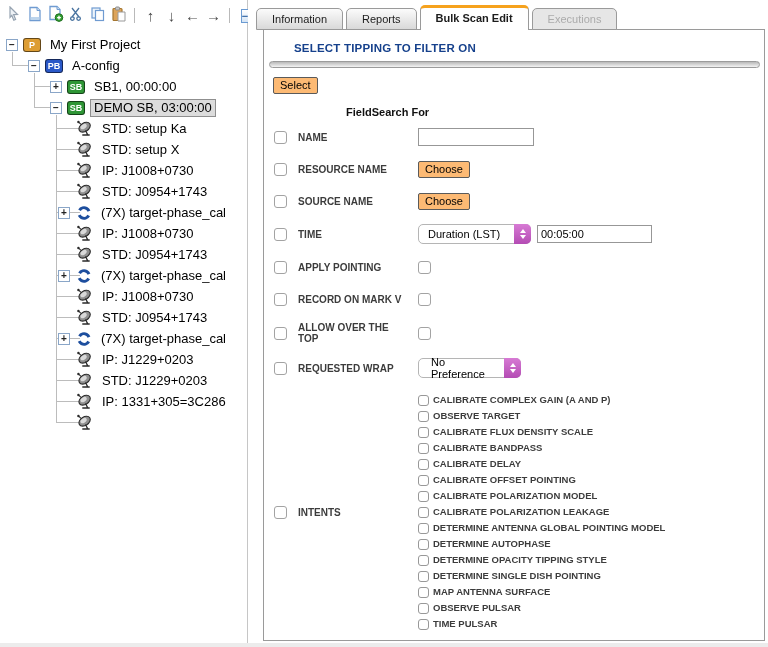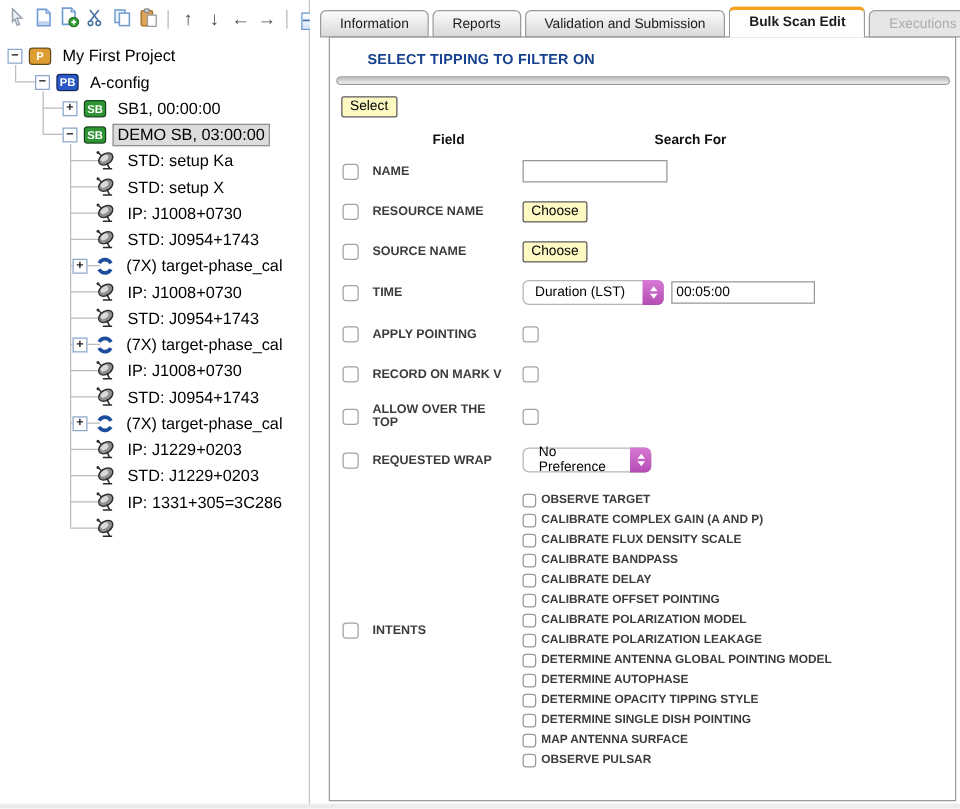--- a/index.html
+++ b/index.html
@@ -31,25 +31,25 @@
   
   .right-pane{position:absolute;left:248px;top:0;right:0;bottom:0;background:#fff;}
   .tabs{display:flex;align-items:flex-end;padding:5px 0 0 8px;position:relative;z-index:2;margin-bottom:-1px;}
   .tab{border:1px solid #9a9a9a;border-radius:5px 5px 0 0;background:linear-gradient(#fbfbfb,#d9d9d9);
     padding:4px 15px 4px 15px;font-size:11px;color:#1c1c1c;margin-right:3px;white-space:nowrap;cursor:default;}
   .tab.active{background:#fff;border-top:3px solid #f6a21d;border-bottom:none;font-weight:bold;padding-bottom:6px;}
   .tab.disabled{color:#ababab;background:#e6e6e6;}
   .content{margin:0 3px 0 15px;border:1px solid #9a9a9a;background:#fff;position:relative;height:612px;box-sizing:border-box;}
   .heading{color:#16418c;font-weight:bold;font-size:11.5px;margin:12px 0 7px 30px;letter-spacing:.2px;}
   .hbar{height:5px;border:1px solid #9b9b9b;border-radius:4px;margin:0 4px 7px 5px;background:linear-gradient(#b9b9b9,#f3f3f3);}
-  .btn{font-size:11px;padding:1px 6px 2px 6px;border:1px solid #5a5a5a;background:#fef9c3;border-radius:2px;color:#000;cursor:default;}
+  .btn{font-size:11px;padding:1px 6px 2px 6px;border:1px solid #5a5a5a;background:#fdba74;border-radius:2px;color:#000;cursor:default;}
   .btn.edge{margin-left:9px;}
   .headers{display:flex;font-size:11px;font-weight:bold;color:#111;margin:12px 0 10px 0;}
   .h-field{margin-left:82px;}
-  .h-search{margin-left:152px;}
+  .h-search{}
   .frow{display:flex;align-items:center;margin:0 0 14px 0;min-height:18px;}
   .fcb{width:13px;height:13px;box-sizing:border-box;border:1px solid #a3a3a3;border-radius:3px;background:#fff;margin-left:10px;flex:none;}
   .flabel{width:112px;margin-left:11px;font-size:10px;font-weight:bold;color:#3c3c3c;flex:none;line-height:11px;}
   .fctl{margin-left:8px;display:flex;align-items:center;}
   .tinput{width:108px;height:16px;border:1px solid #979797;font-size:11px;padding:0 3px;font-family:"Liberation Sans",sans-serif;}
   .mselect{display:inline-flex;align-items:center;height:20px;border:1px solid #b5b5b5;border-radius:5px;background:#fff;
     font-size:11px;color:#000;padding-left:9px;box-sizing:border-box;position:relative;cursor:default;}
   .sel-label{flex:1;padding-right:8px;}
   .stepper{width:17px;height:20px;margin:-1px -1px -1px 0;border-radius:0 5px 5px 0;
     background:linear-gradient(#d77ad4,#b44cb4);display:flex;flex-direction:column;align-items:center;justify-content:center;gap:2px;flex:none;}
@@ -341,21 +341,20 @@
       <div class="guide" style="left: 12px; top: 25px; height: 13px;"></div>
       <div class="guide" style="left: 34px; top: 46px; height: 34px;"></div>
       <div class="guide" style="left: 56px; top: 88px; height: 307px;"></div>
     </div>
 </div>
 
 <div class="right-pane">
   <div class="tabs" id="tabs">
       <div class="tab">Information</div>
       <div class="tab">Reports</div>
-      <div class="tab">Validation and Submission</div>
       <div class="tab active">Bulk Scan Edit</div>
       <div class="tab disabled">Executions</div>
     </div>
   <div class="content">
     <div class="heading">SELECT TIPPING TO FILTER ON</div>
     <div class="hbar"></div>
     <button class="btn edge">Select</button>
     <div class="headers">
       <span class="h-field">Field</span>
       <span class="h-search">Search For</span>
@@ -430,28 +429,28 @@
             </div>
           </div>
         </div>
         <div class="frow">
           <span class="fcb"></span>
           <span class="flabel">INTENTS</span>
           <div class="fctl">
             <div>
               <div class="iopt">
                 <span class="icb"></span>
+                <span class="ilabel">CALIBRATE COMPLEX GAIN (A AND P)</span>
+              </div>
+              <div class="iopt">
+                <span class="icb"></span>
                 <span class="ilabel">OBSERVE TARGET</span>
               </div>
               <div class="iopt">
                 <span class="icb"></span>
-                <span class="ilabel">CALIBRATE COMPLEX GAIN (A AND P)</span>
-              </div>
-              <div class="iopt">
-                <span class="icb"></span>
                 <span class="ilabel">CALIBRATE FLUX DENSITY SCALE</span>
               </div>
               <div class="iopt">
                 <span class="icb"></span>
                 <span class="ilabel">CALIBRATE BANDPASS</span>
               </div>
               <div class="iopt">
                 <span class="icb"></span>
                 <span class="ilabel">CALIBRATE DELAY</span>
               </div>
@@ -483,20 +482,24 @@
                 <span class="icb"></span>
                 <span class="ilabel">DETERMINE SINGLE DISH POINTING</span>
               </div>
               <div class="iopt">
                 <span class="icb"></span>
                 <span class="ilabel">MAP ANTENNA SURFACE</span>
               </div>
               <div class="iopt">
                 <span class="icb"></span>
                 <span class="ilabel">OBSERVE PULSAR</span>
+              </div>
+              <div class="iopt">
+                <span class="icb"></span>
+                <span class="ilabel">TIME PULSAR</span>
               </div>
             </div>
           </div>
         </div>
       </div>
     
   </div>
 </div>
 
 <div class="bottomstrip"></div>

